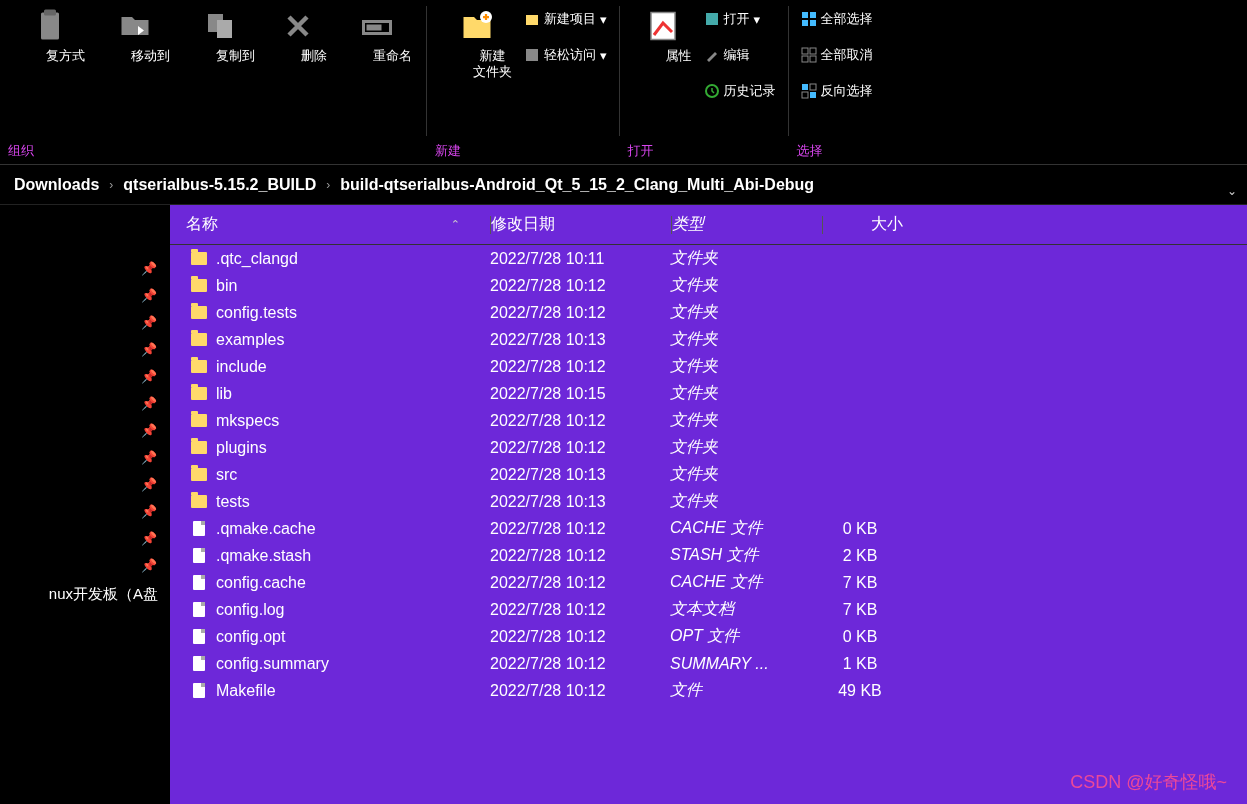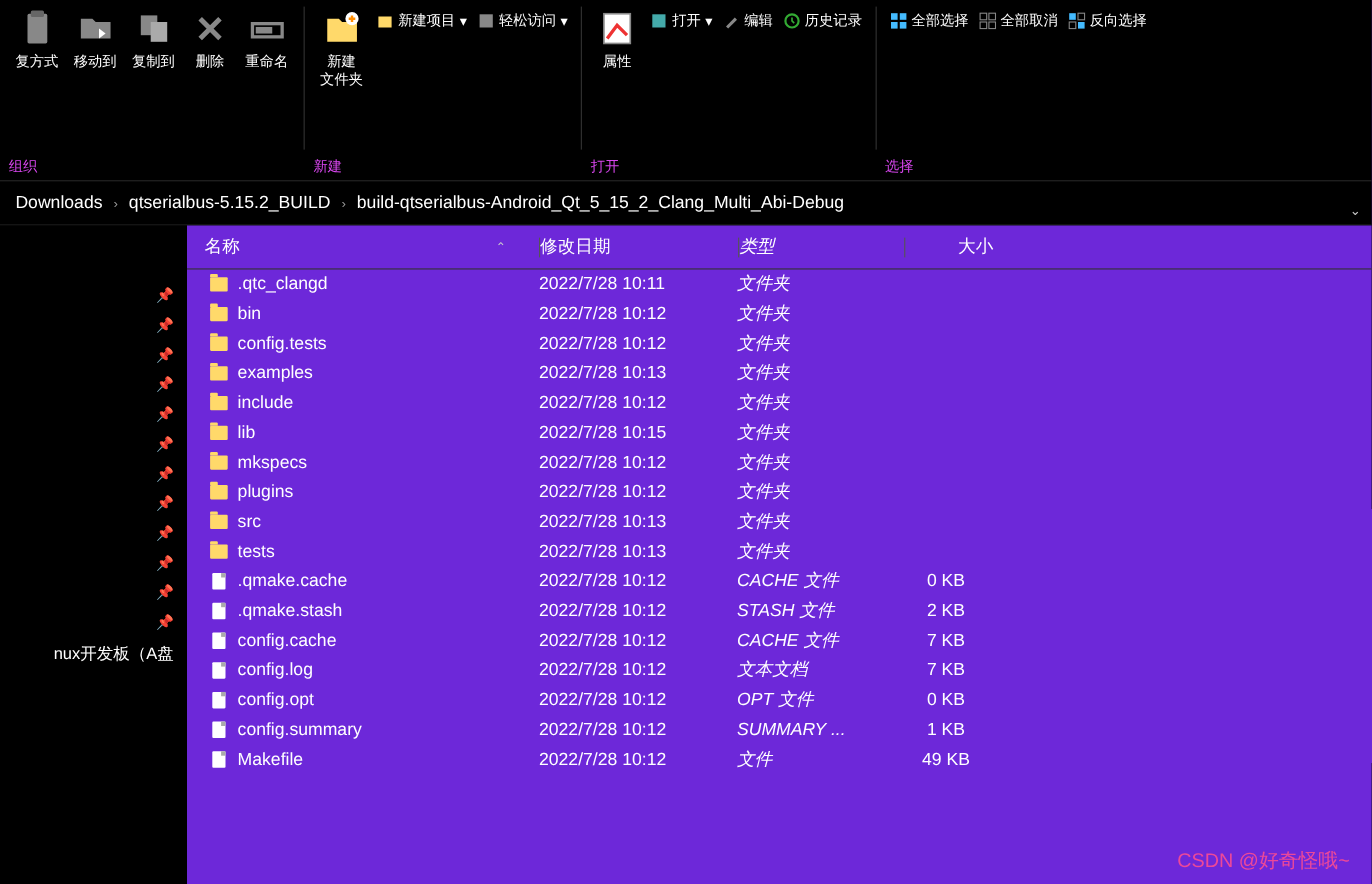--- a/index.html
+++ b/index.html
@@ -32,33 +32,33 @@
 }
 .ribbon-items { display: flex; align-items: flex-start; gap: 2px; flex: 1; }
 .ribbon-btn {
   display: flex;
   flex-direction: column;
   align-items: center;
   padding: 4px 6px;
   gap: 4px;
   min-width: 44px;
 }
-.ribbon-btn-label { font-size: 13px; text-align: center; line-height: 1.2; }
-.ribbon-small-list { display: flex; flex-direction: row; gap: 1px; padding-top: 4px; }
+.ribbon-btn-label { font-size: 13px; text-align: center; line-height: 1.2; margin-left: 32px; }
+.ribbon-small-list { display: flex; flex-direction: column; gap: 14px; padding-top: 4px; }
 .ribbon-small-item { display: flex; align-items: center; gap: 4px; font-size: 13px; padding: 2px 4px; }
 .vsep { width: 1px; background: #333; margin: 6px 0 28px 0; }
 .addr-bar {
   height: 40px;
   background: #000;
   display: flex;
   align-items: center;
   padding: 0 8px;
   border-bottom: 1px solid #222;
 }
-.addr-seg { padding: 0 6px; font-size: 16px; }
+.addr-seg { padding: 0 6px; font-size: 16px; font-weight: bold; }
 .addr-sep { color: #999; padding: 0 4px; font-size: 12px; }
 .content { display: flex; height: calc(100% - 205px); }
 .sidebar {
   width: 170px;
   background: #000;
   padding-top: 50px;
   display: flex;
   flex-direction: column;
 }
 .sidebar-item {

